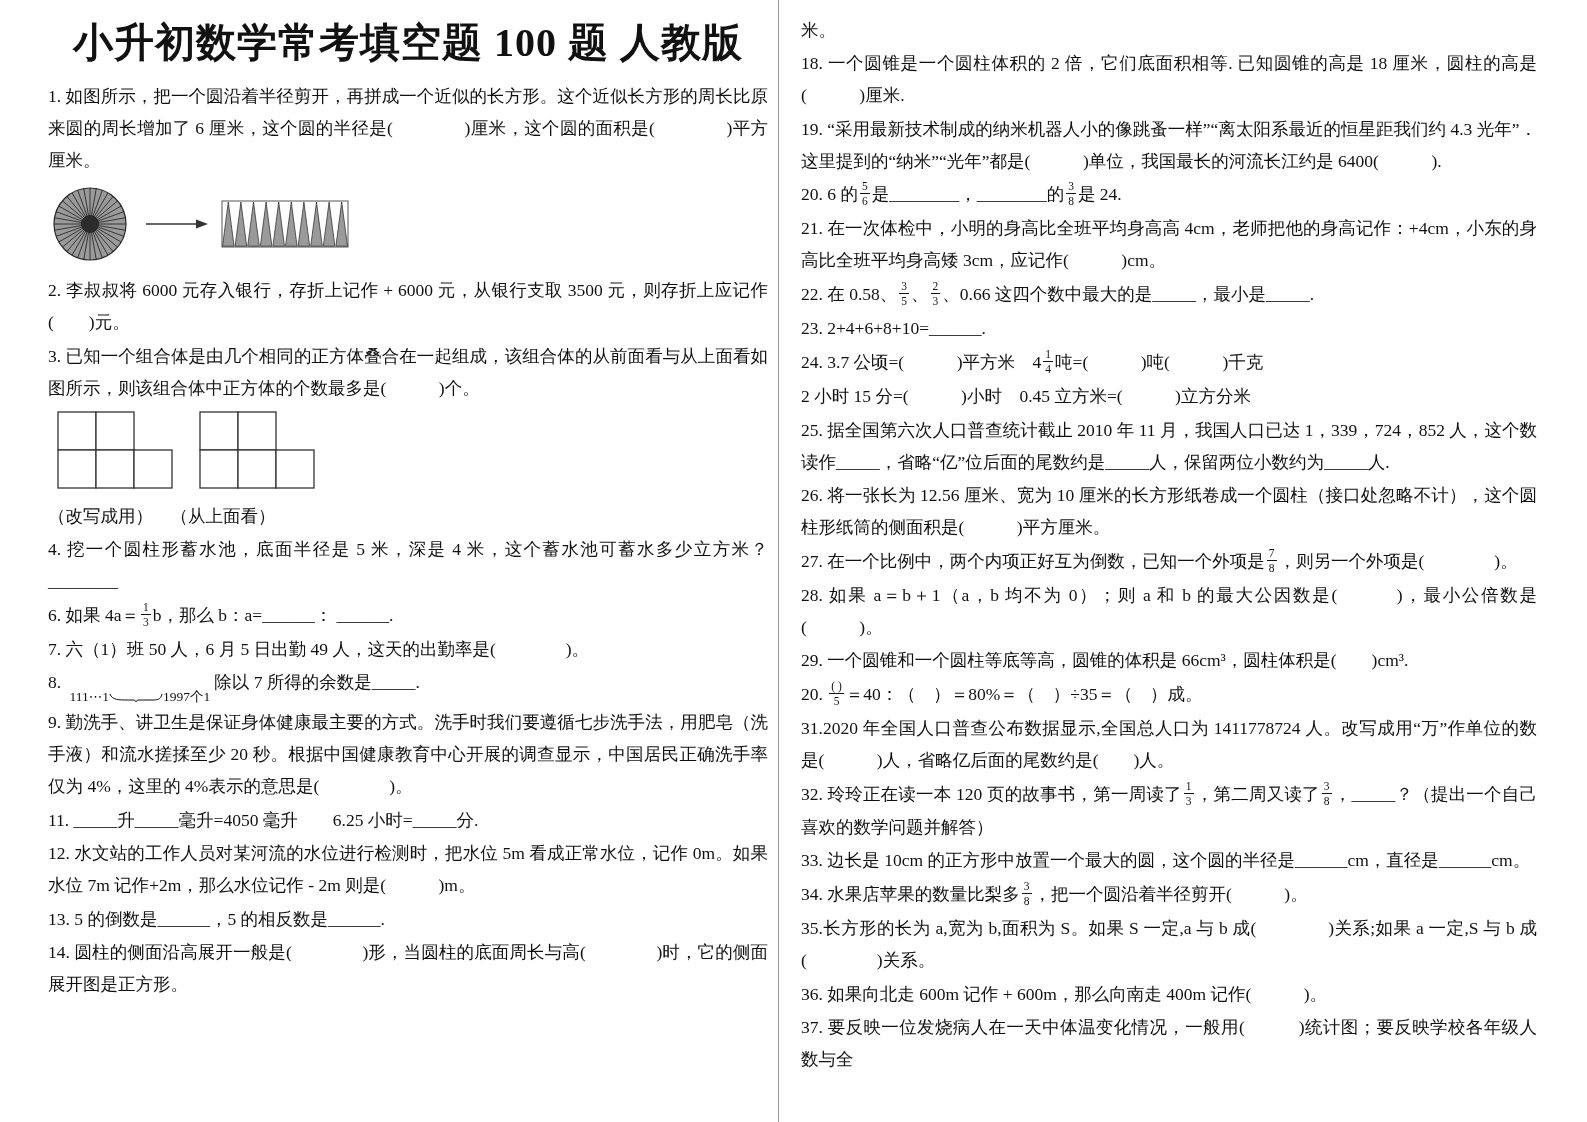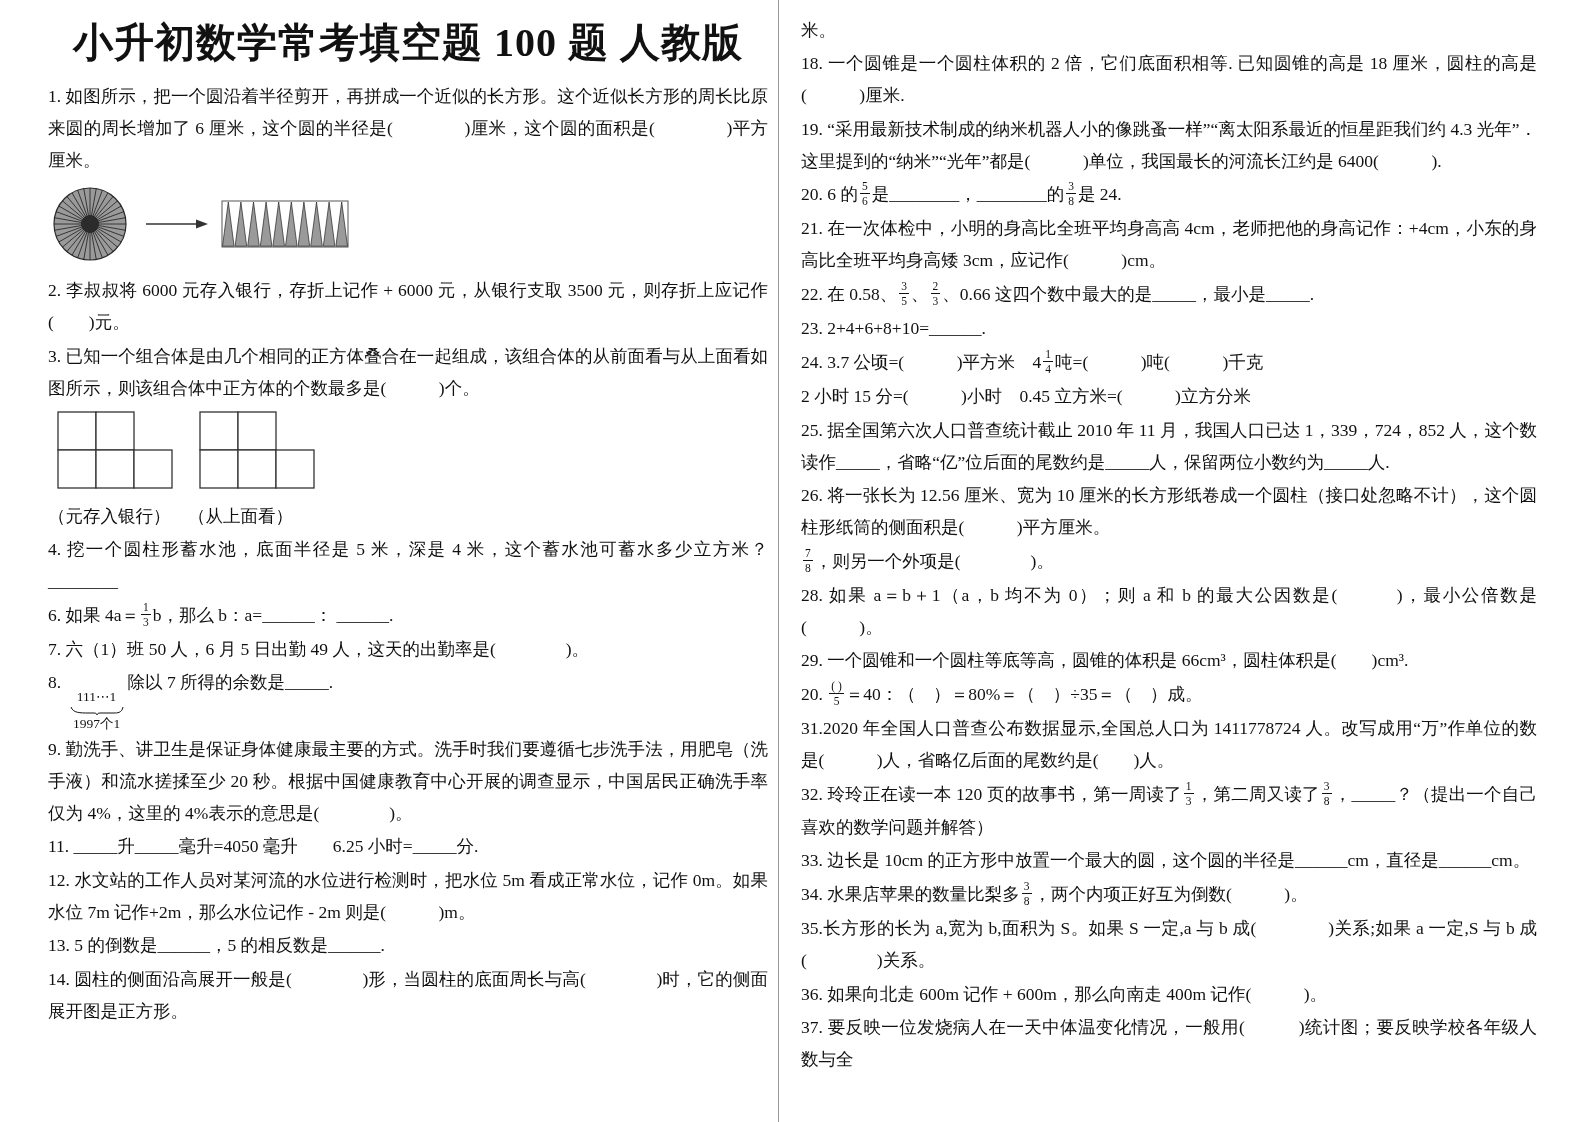--- a/index.html
+++ b/index.html
@@ -23,21 +23,21 @@
   }
   .fig{margin:6px 0 4px 2px;}
   .fr{
     display:inline-flex;flex-direction:column;align-items:center;
     vertical-align:middle;margin:0 2px;font-size:11.5px;line-height:1.25;
     transform:translateY(-2px);
   }
   .fr .fn{border-bottom:1px solid #111;padding:0 2px;}
   .fr .fd{padding:0 2px;}
   .ub{
-    display:inline-flex;flex-direction:column;align-items:center;
+    display:inline-flex;flex-direction:row;align-items:center;
     vertical-align:-13px;margin:0 4px;font-size:13.5px;line-height:1.15;
   }
   .ub svg{display:block;margin:1px 0;}
 </style>
 </head>
 <body>
 
 <div class="page">
   <div class="col col-left">
     <div class="doc-title">小升初数学常考填空题 100 题 人教版</div>
@@ -102,21 +102,21 @@
             <rect x="46" y="2" width="38" height="38" fill="#ffffff" stroke="#333333" stroke-width="1.3"></rect>
             <rect x="8" y="40" width="38" height="38" fill="#ffffff" stroke="#333333" stroke-width="1.3"></rect>
             <rect x="46" y="40" width="38" height="38" fill="#ffffff" stroke="#333333" stroke-width="1.3"></rect>
             <rect x="84" y="40" width="38" height="38" fill="#ffffff" stroke="#333333" stroke-width="1.3"></rect>
             <rect x="150" y="2" width="38" height="38" fill="#ffffff" stroke="#333333" stroke-width="1.3"></rect>
             <rect x="188" y="2" width="38" height="38" fill="#ffffff" stroke="#333333" stroke-width="1.3"></rect>
             <rect x="150" y="40" width="38" height="38" fill="#ffffff" stroke="#333333" stroke-width="1.3"></rect>
             <rect x="188" y="40" width="38" height="38" fill="#ffffff" stroke="#333333" stroke-width="1.3"></rect>
             <rect x="226" y="40" width="38" height="38" fill="#ffffff" stroke="#333333" stroke-width="1.3"></rect>
           </svg></span></div>
-      <p class="q"><span>（元存入银行）　（从上面看）</span></p>
+      <p class="q"><span>（改写成用）　（从上面看）</span></p>
       <p class="q"><span>4. 挖一个圆柱形蓄水池，底面半径是 5 米，深是 4 米，这个蓄水池可蓄水多少立方米？________</span></p>
       <p class="q"><span>6. 如果 4a＝</span><span class="fr">
           <span class="fn">1</span>
           <span class="fd">3</span>
         </span><span>b，那么 b：a=______： ______.</span></p>
       <p class="q"><span>7. 六（1）班 50 人，6 月 5 日出勤 49 人，这天的出勤率是(　　　　)。</span></p>
       <p class="q"><span>8. </span><span class="ub">
           <span>111⋯1</span>
           <span>
             <svg width="54" height="9" viewBox="0 0 54 9">
@@ -152,21 +152,21 @@
           <span class="fd">3</span>
         </span><span>、0.66 这四个数中最大的是_____，最小是_____.</span></p>
       <p class="q"><span>23. 2+4+6+8+10=______.</span></p>
       <p class="q"><span>24. 3.7 公顷=(　　　)平方米　</span><span><span>4</span><span class="fr">
             <span class="fn">1</span>
             <span class="fd">4</span>
           </span></span><span>吨=(　　　)吨(　　　)千克</span></p>
       <p class="q"><span>2 小时 15 分=(　　　)小时　0.45 立方米=(　　　)立方分米</span></p>
       <p class="q"><span>25. 据全国第六次人口普查统计截止 2010 年 11 月，我国人口已达 1，339，724，852 人，这个数读作_____，省略“亿”位后面的尾数约是_____人，保留两位小数约为_____人.</span></p>
       <p class="q"><span>26. 将一张长为 12.56 厘米、宽为 10 厘米的长方形纸卷成一个圆柱（接口处忽略不计），这个圆柱形纸筒的侧面积是(　　　)平方厘米。</span></p>
-      <p class="q"><span class="fr">
+      <p class="q"><span>27. 在一个比例中，两个内项正好互为倒数，已知一个外项是</span><span class="fr">
           <span class="fn">7</span>
           <span class="fd">8</span>
         </span><span>，则另一个外项是(　　　　)。</span></p>
       <p class="q"><span>28. 如果 a＝b＋1（a，b 均不为 0）；则 a 和 b 的最大公因数是(　　　)，最小公倍数是(　　　)。</span></p>
       <p class="q"><span>29. 一个圆锥和一个圆柱等底等高，圆锥的体积是 66cm³，圆柱体积是(　　)cm³.</span></p>
       <p class="q"><span>20. </span><span class="fr">
           <span class="fn">( )</span>
           <span class="fd">5</span>
         </span><span>＝40：（　）＝80%＝（　）÷35＝（　）成。</span></p>
       <p class="q"><span>31.2020 年全国人口普查公布数据显示,全国总人口为 1411778724 人。改写成用“万”作单位的数是(　　　)人，省略亿后面的尾数约是(　　)人。</span></p>
@@ -174,18 +174,18 @@
           <span class="fn">1</span>
           <span class="fd">3</span>
         </span><span>，第二周又读了</span><span class="fr">
           <span class="fn">3</span>
           <span class="fd">8</span>
         </span><span>，_____？（提出一个自己喜欢的数学问题并解答）</span></p>
       <p class="q"><span>33. 边长是 10cm 的正方形中放置一个最大的圆，这个圆的半径是______cm，直径是______cm。</span></p>
       <p class="q"><span>34. 水果店苹果的数量比梨多</span><span class="fr">
           <span class="fn">3</span>
           <span class="fd">8</span>
-        </span><span>，两个内项正好互为倒数(　　　)。</span></p>
+        </span><span>，把一个圆沿着半径剪开(　　　)。</span></p>
       <p class="q"><span>35.长方形的长为 a,宽为 b,面积为 S。如果 S 一定,a 与 b 成(　　　　)关系;如果 a 一定,S 与 b 成(　　　　)关系。</span></p>
       <p class="q"><span>36. 如果向北走 600m 记作 + 600m，那么向南走 400m 记作(　　　)。</span></p>
       <p class="q"><span>37. 要反映一位发烧病人在一天中体温变化情况，一般用(　　　)统计图；要反映学校各年级人数与全</span></p>
     </div>
 </div>
 
 </body></html>

